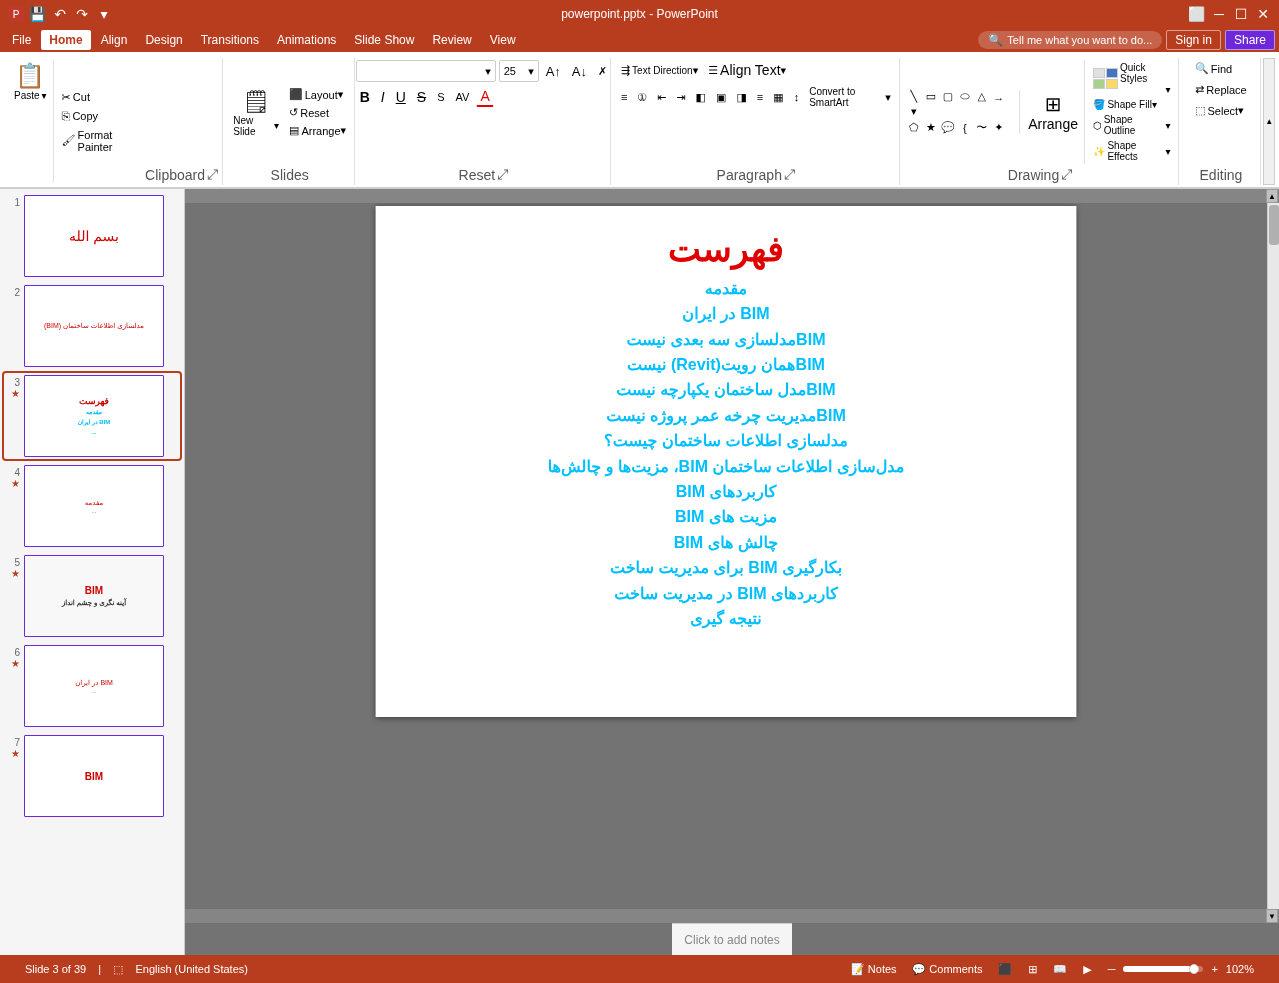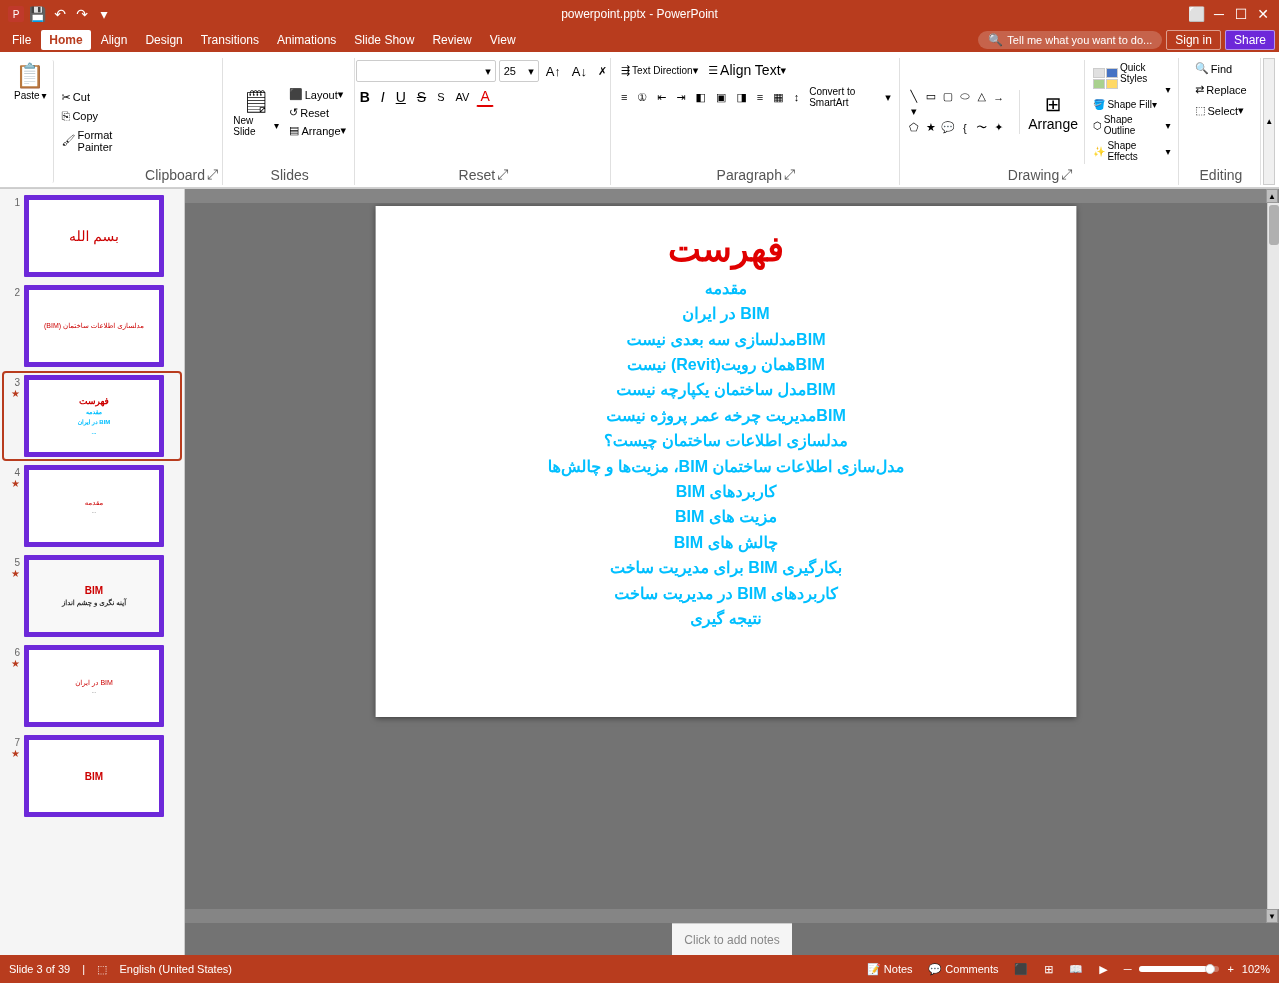--- a/index.html
+++ b/index.html
@@ -156,21 +156,21 @@
       color: #666;
       min-width: 14px;
       text-align: right;
       padding-top: 2px;
     }
     .slide-star { color: #b83c1e; font-size: 10px; }
     .slide-img {
       width: 140px;
       height: 82px;
       background: white;
-      border: 5px solid #6d28d9;
+      border: 1px solid #6d28d9;
       border-radius: 1px;
       overflow: hidden;
       display: flex;
       align-items: center;
       justify-content: center;
       flex-shrink: 0;
     }
     .slide-img-content { font-size: 8px; text-align: center; padding: 2px; }
     .slide-num-col { display: flex; flex-direction: column; align-items: flex-end; }
 
@@ -244,21 +244,21 @@
       display: flex;
       align-items: center;
     }
 
     
     .status-bar {
       background: #b83c1e;
       height: 28px;
       display: flex;
       align-items: center;
-      padding: 0 9px;
+      padding: 0 25px;
       color: white;
       font-size: 11px;
     }
     .status-left { display: flex; gap: 12px; align-items: center; }
     .status-right { margin-left: auto; display: flex; align-items: center; gap: 8px; }
     .status-btn { cursor: pointer; padding: 2px 4px; border-radius: 2px; }
 
     
     .scrollbar-v {
       width: 12px;

